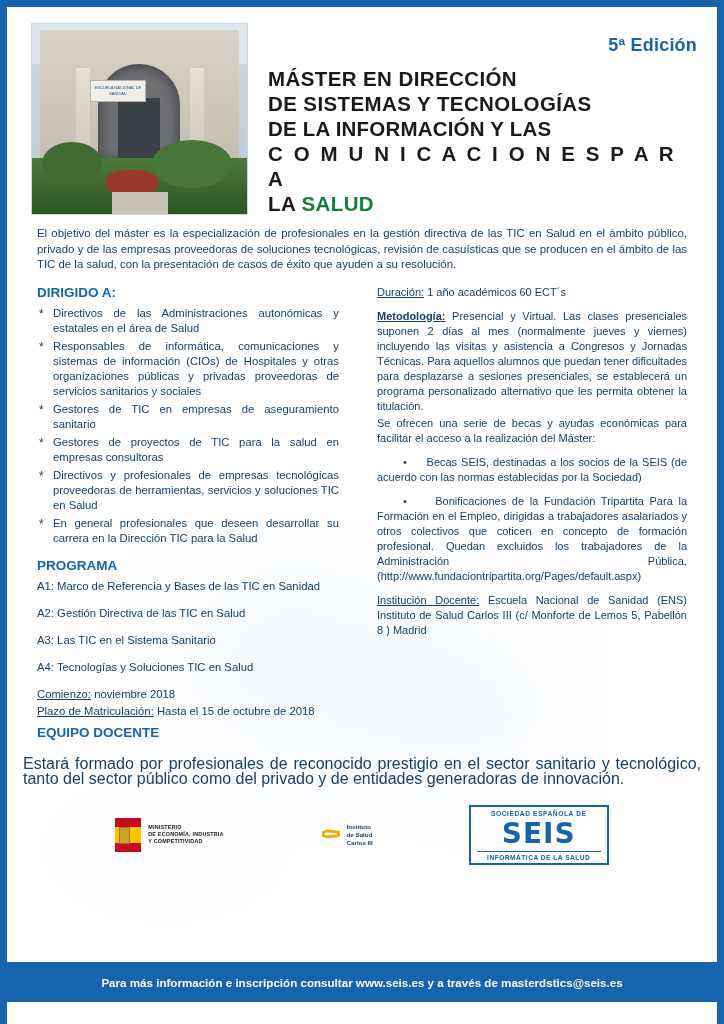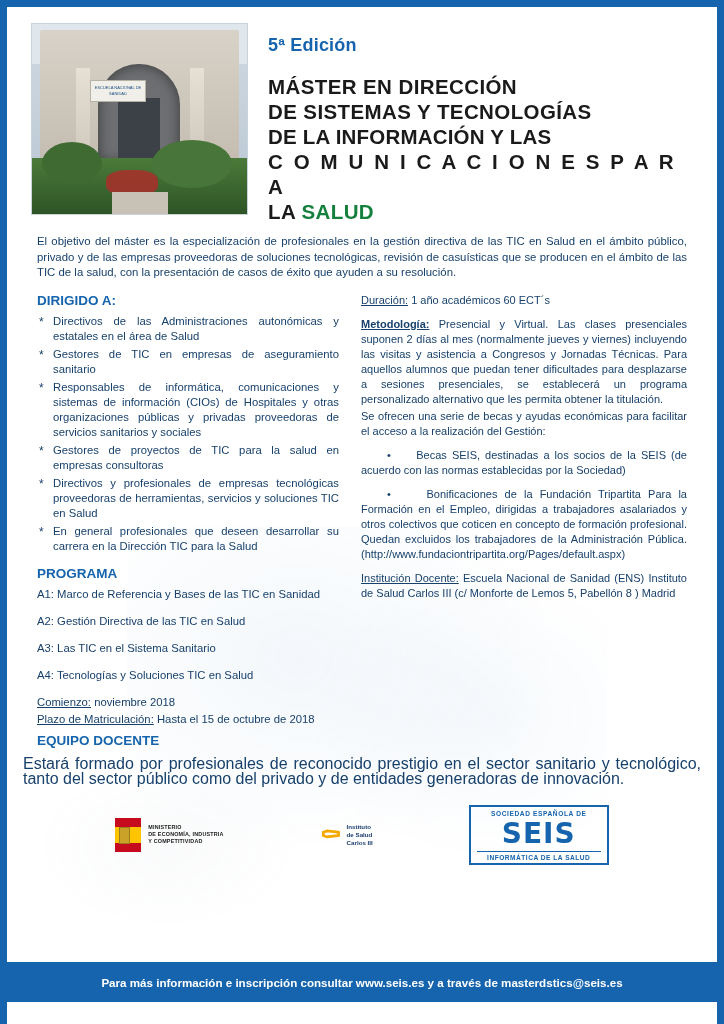--- a/index.html
+++ b/index.html
@@ -127,22 +127,22 @@
 
   .title-block {
     flex: 1 1 auto;
     padding-left: 20px;
     padding-top: 12px;
   }
   .edition {
     color: #1564ad;
     font-weight: bold;
     font-size: 18px;
-    text-align: left;
-    margin: 0 0 18px 0;
+    text-align: right;
+    margin: 0 0 10px 0;
     letter-spacing: .2px;
   }
   .main-title {
     font-weight: bold;
     font-size: 20.5px;
     line-height: 25px;
     color: #1a1a1a;
     letter-spacing: .4px;
     margin: 0;
   }
@@ -156,21 +156,21 @@
     font-size: 11.4px;
     line-height: 15.5px;
     text-align: justify;
     color: #17406b;
   }
 
   
   .columns {
     display: flex;
     padding: 12px 30px 0 30px;
-    gap: 22px;
+    gap: 38px;
   }
   .col-left { width: 302px; flex: 0 0 302px; }
   .col-right { flex: 1 1 auto; }
 
   h2.sec {
     color: #1564ad;
     font-size: 13.5px;
     font-weight: bold;
     margin: 0 0 6px 0;
   }
@@ -221,21 +221,21 @@
   .rtext .bullet-par { text-indent: 26px; }
 
   
   .docente-head {
     padding: 4px 30px 0 30px;
   }
   .docente-head h2 {
     color: #1564ad;
     font-size: 13.5px;
     font-weight: bold;
-    margin: 0 0 8px 0;
+    margin: 0 0 16px 0;
   }
   .docente-text {
     padding: 0 16px;
     font-size: 16px;
     line-height: 15.5px;
     color: #17406b;
     text-align: justify;
   }
 
   
@@ -381,22 +381,22 @@
     </div>
 
     <div class="intro">El objetivo del máster es la especialización de profesionales en la gestión directiva de las TIC en Salud en el ámbito público, privado y de las empresas proveedoras de soluciones tecnológicas, revisión de casuísticas que se producen en el ámbito de las TIC de la salud, con la presentación de casos de éxito que ayuden a su resolución.</div>
 
     <div class="columns">
 
       <div class="col-left">
         <h2 class="sec">DIRIGIDO A:</h2>
         <ul class="bullets">
           <li>Directivos de las Administraciones autonómicas y estatales en el área de Salud</li>
+          <li>Responsables de informática, comunicaciones y sistemas de información (CIOs) de Hospitales y otras organizaciones públicas y privadas proveedoras de servicios sanitarios y sociales</li>
           <li>Gestores de TIC en empresas de aseguramiento sanitario</li>
-          <li>Responsables de informática, comunicaciones y sistemas de información (CIOs) de Hospitales y otras organizaciones públicas y privadas proveedoras de servicios sanitarios y sociales</li>
           <li>Gestores de proyectos de TIC para la salud en empresas consultoras</li>
           <li>Directivos y profesionales de empresas tecnológicas proveedoras de herramientas, servicios y soluciones TIC en Salud</li>
           <li>En general profesionales que deseen desarrollar su carrera en la Dirección TIC para la Salud</li>
         </ul>
 
         <h2 class="sec" style="margin-top:12px">PROGRAMA</h2>
         <div class="programa-list">
           <div>A1: Marco de Referencia y Bases de las TIC en Sanidad</div>
           <div>A2: Gestión Directiva de las TIC en Salud</div>
           <div>A3: Las TIC en el Sistema Sanitario</div>
@@ -405,21 +405,21 @@
 
         <div class="kv">
           <p><span class="k">Comienzo:</span><span> noviembre 2018</span></p>
           <p><span class="k">Plazo de Matriculación:</span><span> Hasta el 15 de octubre de 2018</span></p>
         </div>
       </div>
 
       <div class="col-right rtext">
         <p><span class="lbl-plain">Duración:</span><span> 1 año académicos 60 ECT´s</span></p>
         <p><span class="lbl">Metodología:</span><span> Presencial y Virtual. Las clases presenciales suponen 2 días al mes (normalmente jueves y viernes) incluyendo las visitas y asistencia a Congresos y Jornadas Técnicas. Para aquellos alumnos que puedan tener dificultades para desplazarse a sesiones presenciales, se establecerá un programa personalizado alternativo que les permita obtener la titulación.</span></p>
-        <p style="margin-top:-7px">Se ofrecen una serie de becas y ayudas económicas para facilitar el acceso a la realización del Gestión:</p>
+        <p style="margin-top:-7px">Se ofrecen una serie de becas y ayudas económicas para facilitar el acceso a la realización del Máster:</p>
         <p class="bullet-par">•&nbsp;&nbsp;&nbsp;&nbsp;&nbsp;<span>Becas SEIS, destinadas a los socios de la SEIS (de acuerdo con las normas establecidas por la Sociedad)</span></p>
         <p class="bullet-par">•&nbsp;&nbsp;&nbsp;&nbsp;&nbsp;<span>Bonificaciones de la Fundación Tripartita Para la Formación en el Empleo, dirigidas a trabajadores asalariados y otros colectivos que coticen en concepto de formación profesional. Quedan excluidos los trabajadores de la Administración Pública.(http://www.fundaciontripartita.org/Pages/default.aspx)</span></p>
         <p><span class="lbl-plain">Institución Docente:</span><span> Escuela Nacional de Sanidad (ENS) Instituto de Salud Carlos III (c/ Monforte de Lemos 5, Pabellón 8 ) Madrid</span></p>
       </div>
     </div>
 
     <div class="docente-head">
       <h2>EQUIPO DOCENTE</h2>
     </div>
     <div class="docente-text">Estará formado por profesionales de reconocido prestigio en el sector sanitario y tecnológico, tanto del sector público como del privado y de entidades generadoras de innovación.</div>

